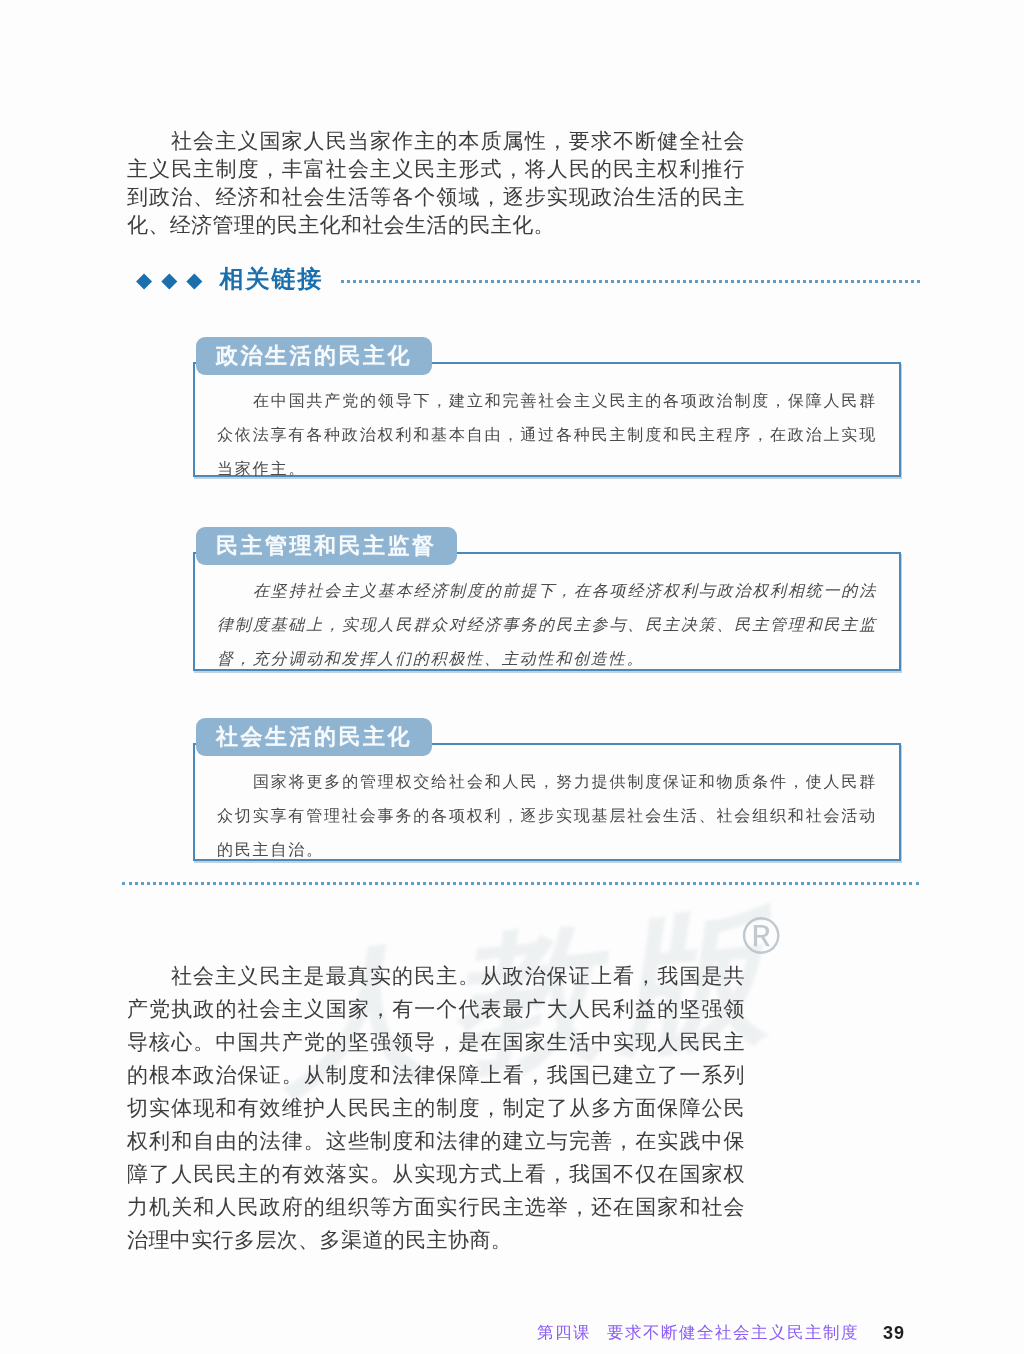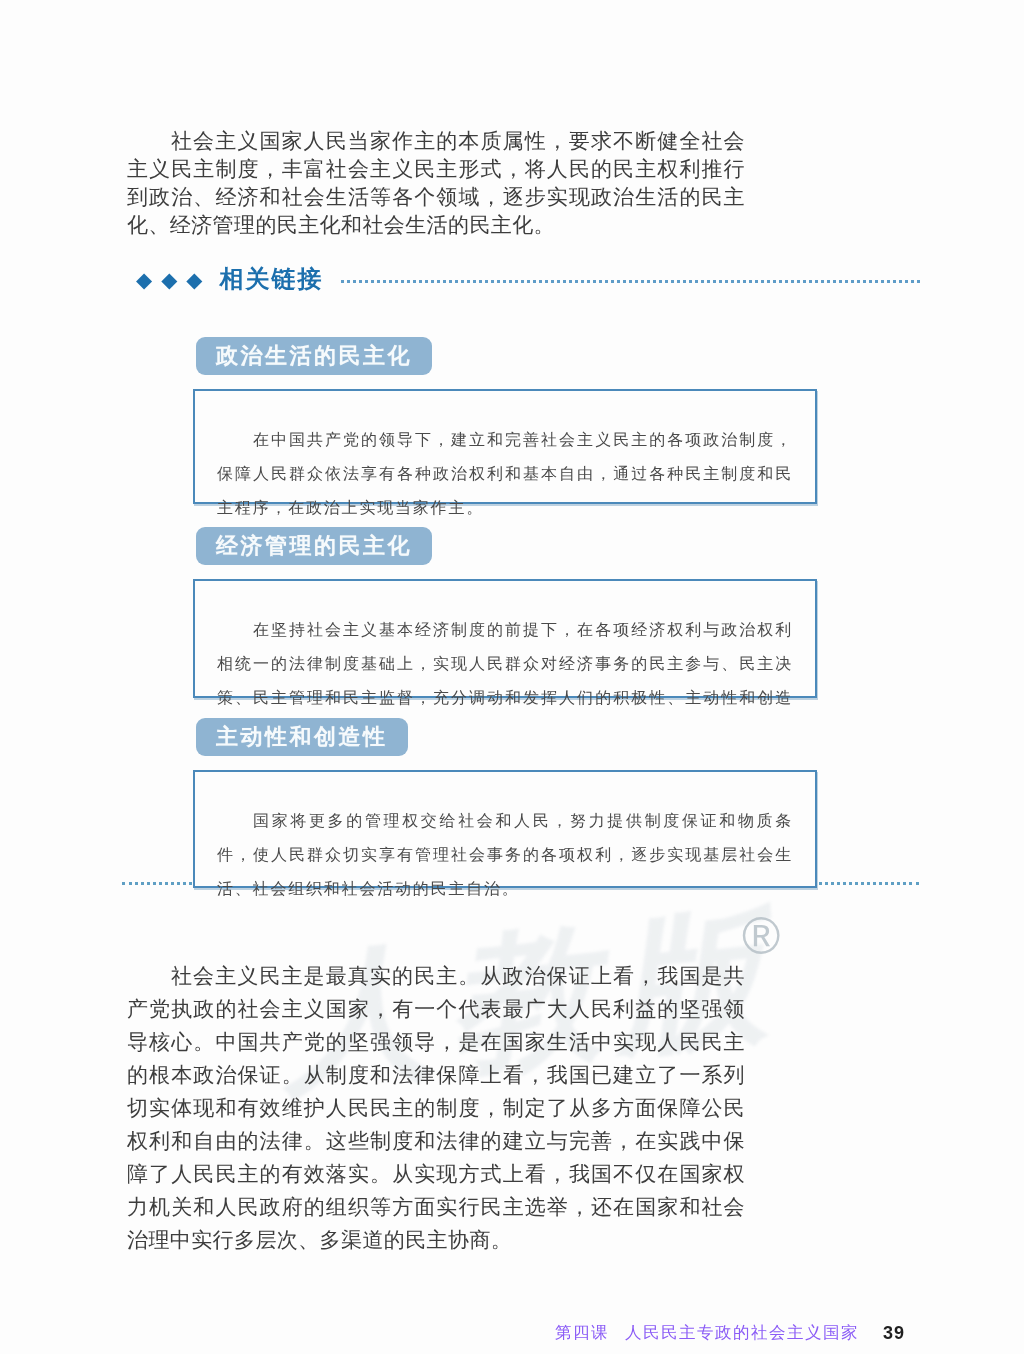--- a/index.html
+++ b/index.html
@@ -43,30 +43,29 @@
     position:absolute;left:0;top:0;z-index:2;
     min-width:160px;height:38px;padding:0 20px;
     background:#8fb4d2;border-radius:9px;
     color:#f6fafc;font-size:22px;letter-spacing:2.5px;font-weight:bold;
     font-family:"Liberation Sans","DejaVu Sans",sans-serif;
     display:flex;align-items:center;justify-content:center;
     text-shadow:0 0 1px rgba(255,255,255,.4);
     margin-left:26px;
   }
   .callout .box{
-    position:absolute;left:23px;top:25px;width:624px;z-index:1;
+    position:absolute;left:23px;top:25px;width:708px;z-index:1;
     background:#fdfdfd;
     border:2px solid #4b89ba;
     box-shadow:1px 2px 0 rgba(70,125,170,0.35);
     box-sizing:border-box;
-    padding:16px 22px 14px 22px;
-    margin-top:27px;
+    padding:4px 22px 14px 22px;
   }
   #callout-politics .box{height:115px;}
-  #callout-economy  .box{height:119px;}
+  #callout-economy  .box{height:119px;font-style:italic;}
   #callout-society  .box{height:118px;}
   .callout .box .body{
     font-size:16px;line-height:34px;letter-spacing:1.8px;
     color:#4a4a4a;text-align:justify;text-indent:36px;
   }
   
   #bottom-dots{
     position:absolute;left:122px;top:882px;width:797px;height:0;
     border-top:3px dotted #5f9fc4;
   }
@@ -114,39 +113,39 @@
   </div>
 
   <div id="callout-politics" class="callout">
     <div class="tab">政治生活的民主化</div>
     <div class="box">
       <p class="body">在中国共产党的领导下，建立和完善社会主义民主的各项政治制度，保障人民群众依法享有各种政治权利和基本自由，通过各种民主制度和民主程序，在政治上实现当家作主。</p>
     </div>
   </div>
 
   <div id="callout-economy" class="callout">
-    <div class="tab">经济管理的民主化</div>
+    <div class="tab">民主管理和民主监督</div>
     <div class="box">
       <p class="body">在坚持社会主义基本经济制度的前提下，在各项经济权利与政治权利相统一的法律制度基础上，实现人民群众对经济事务的民主参与、民主决策、民主管理和民主监督，充分调动和发挥人们的积极性、主动性和创造性。</p>
     </div>
   </div>
 
   <div id="callout-society" class="callout">
-    <div class="tab">主动性和创造性</div>
+    <div class="tab">社会生活的民主化</div>
     <div class="box">
       <p class="body">国家将更多的管理权交给社会和人民，努力提供制度保证和物质条件，使人民群众切实享有管理社会事务的各项权利，逐步实现基层社会生活、社会组织和社会活动的民主自治。</p>
     </div>
   </div>
 
   <div id="bottom-dots"></div>
 
   <div id="watermark-logo">人教版</div>
   <div id="watermark-reg">®</div>
 
   <p id="closing-para" class="para">社会主义民主是最真实的民主。从政治保证上看，我国是共产党执政的社会主义国家，有一个代表最广大人民利益的坚强领导核心。中国共产党的坚强领导，是在国家生活中实现人民民主的根本政治保证。从制度和法律保障上看，我国已建立了一系列切实体现和有效维护人民民主的制度，制定了从多方面保障公民权利和自由的法律。这些制度和法律的建立与完善，在实践中保障了人民民主的有效落实。从实现方式上看，我国不仅在国家权力机关和人民政府的组织等方面实行民主选举，还在国家和社会治理中实行多层次、多渠道的民主协商。</p>
 
   <div id="footer">
     <span id="footer-lesson">第四课</span>
-    <span id="footer-title">人民民主专政的社会主义国家</span>
+    <span id="footer-title">要求不断健全社会主义民主制度</span>
     <span id="footer-page">39</span>
   </div>
 
 </div>
 
 </body></html>

